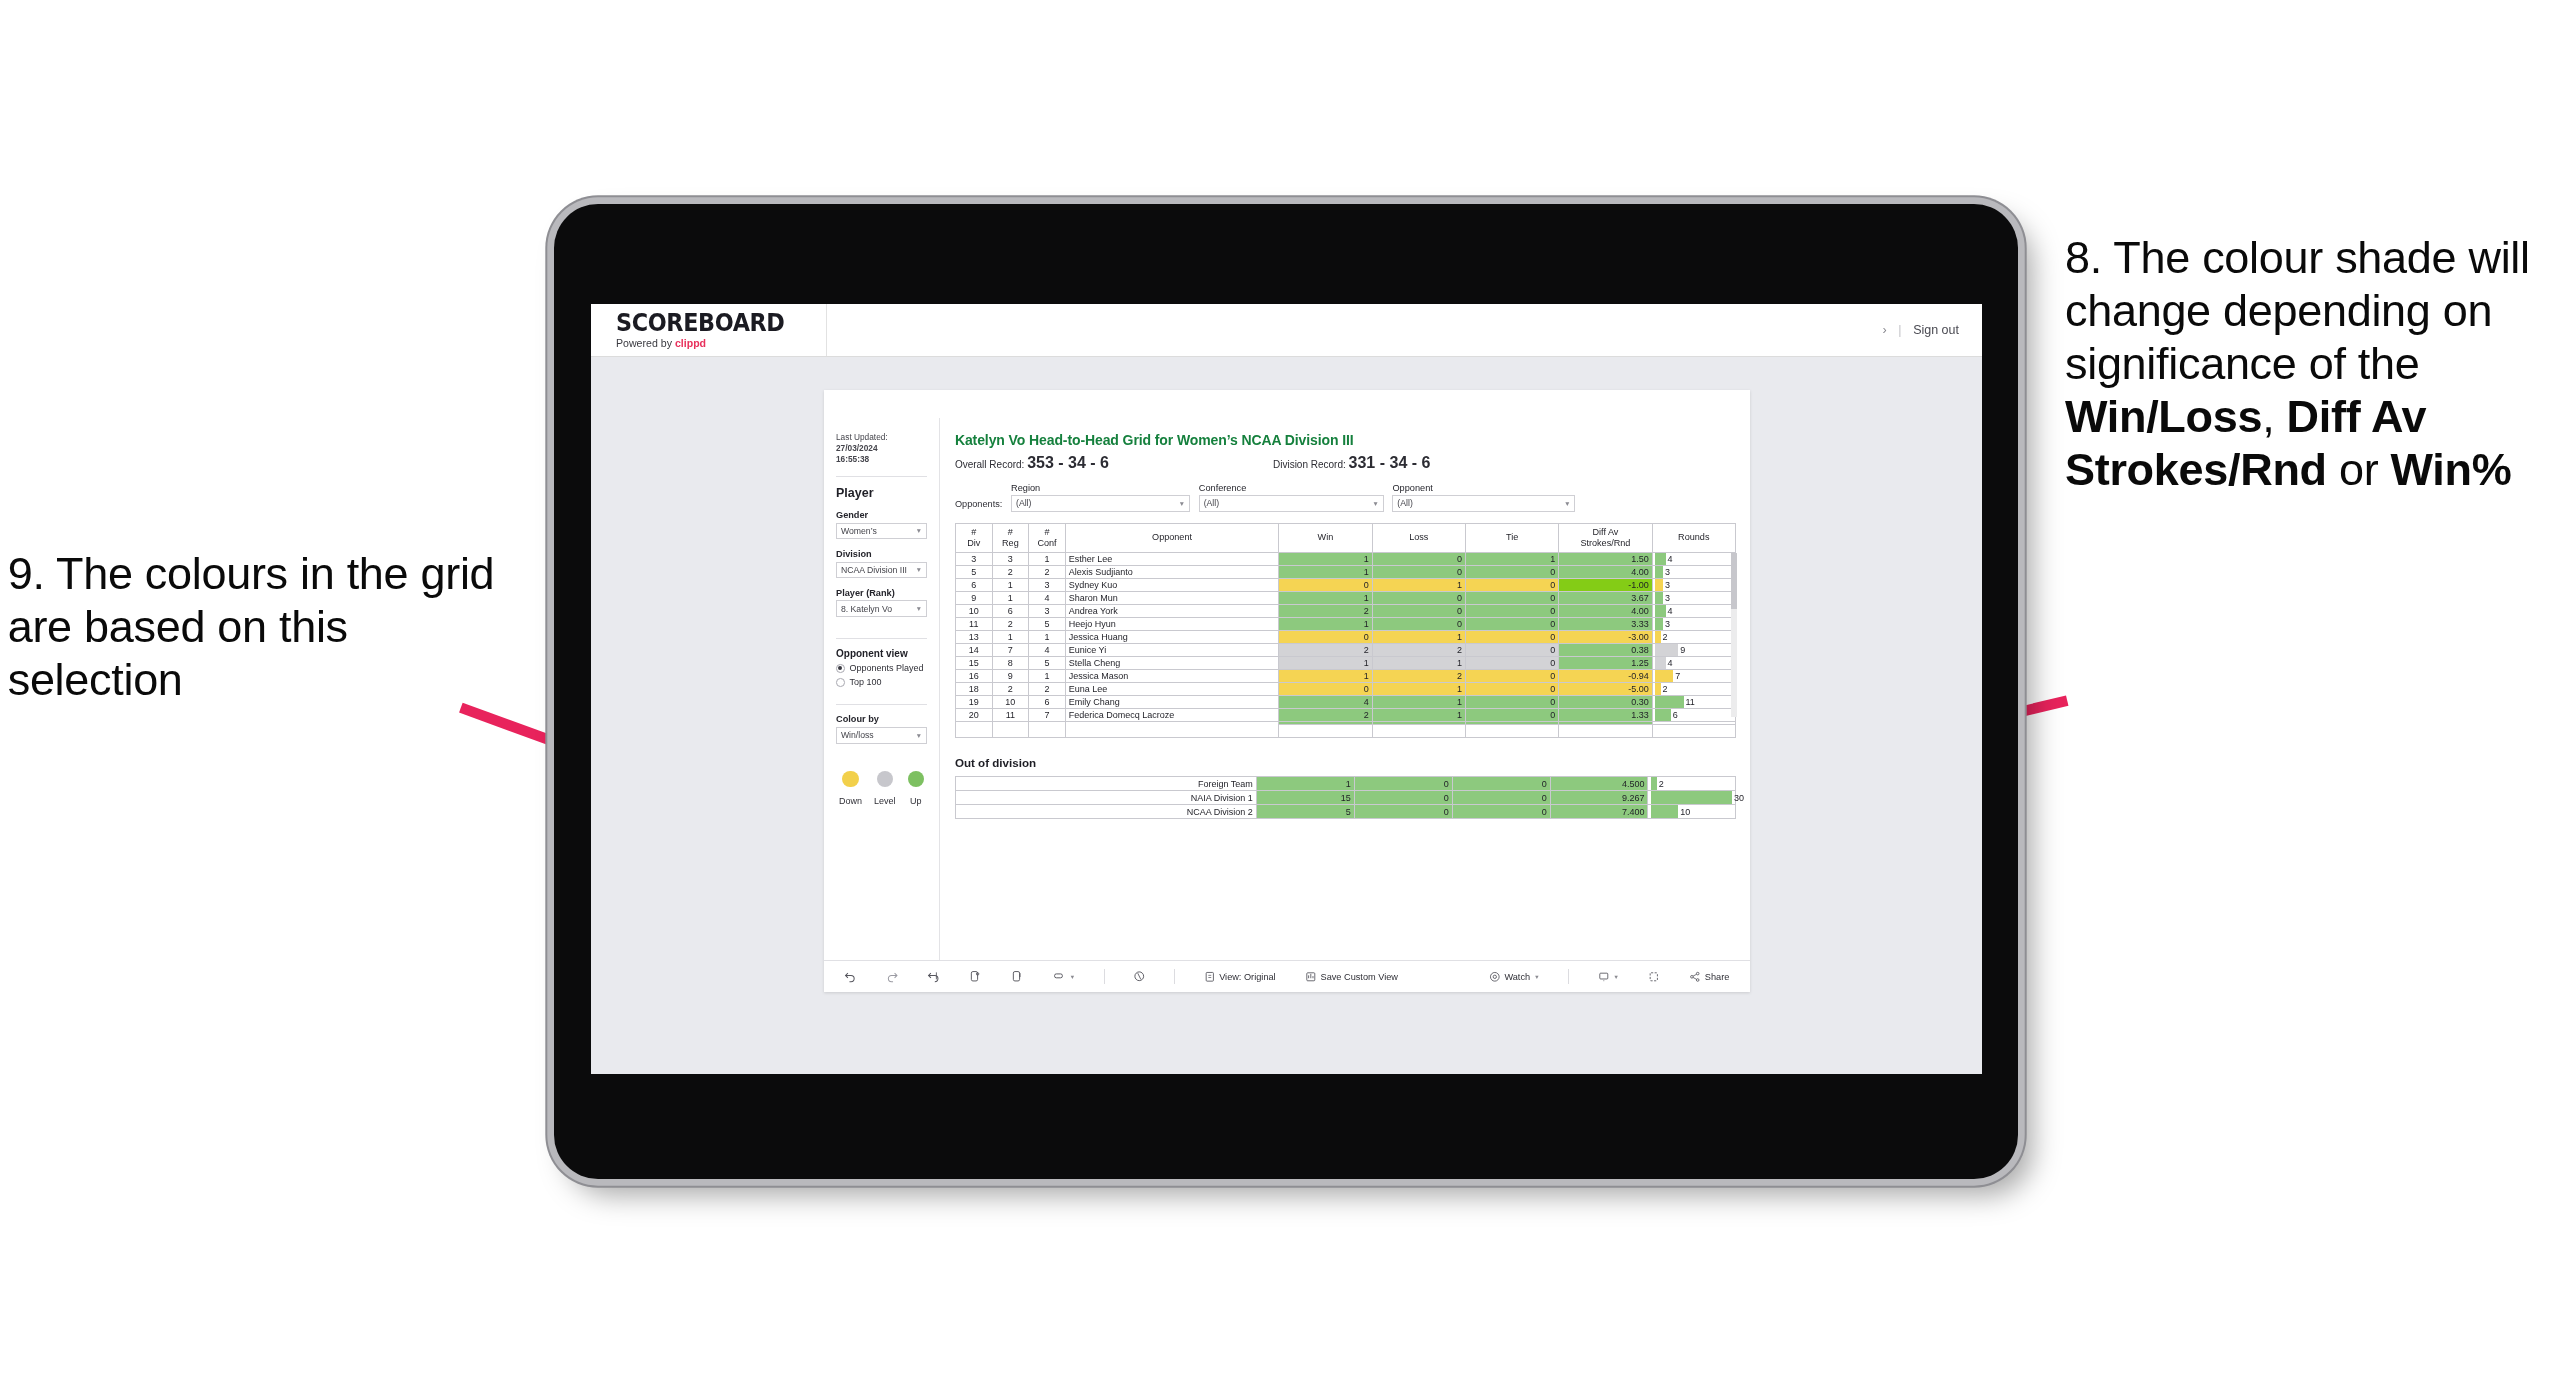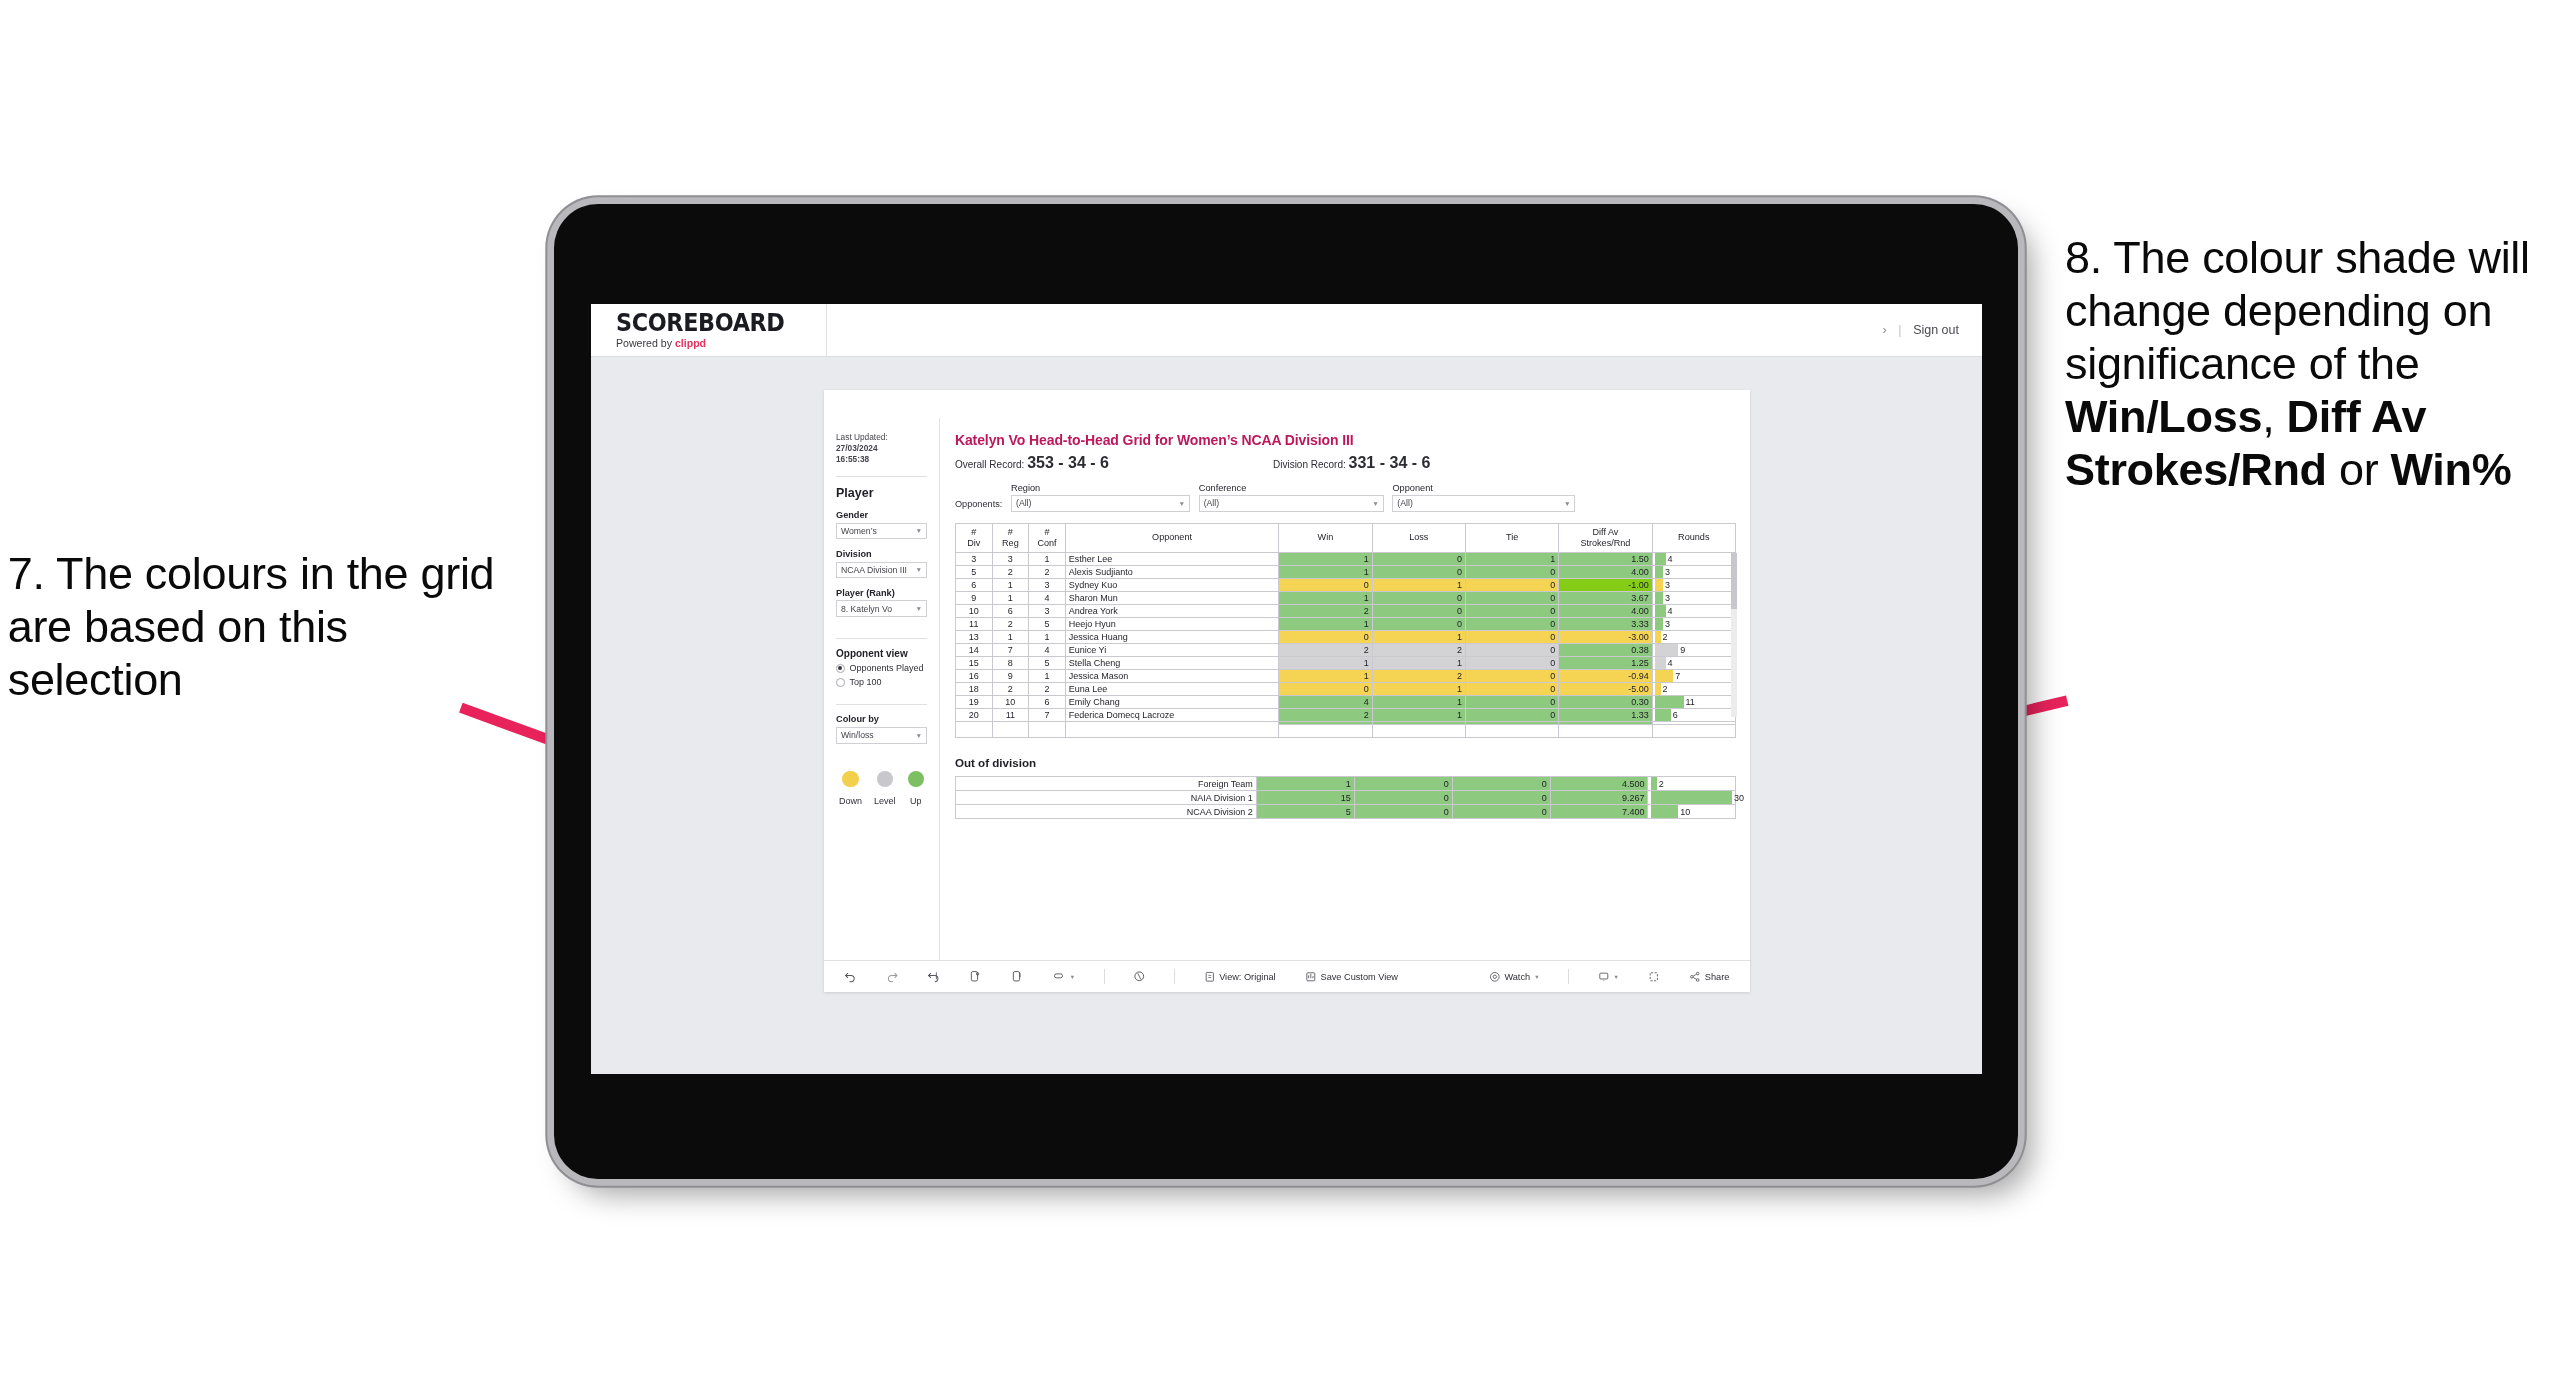--- a/index.html
+++ b/index.html
@@ -142,21 +142,21 @@
     display: flex; align-items: center; justify-content: center; flex: 0 0 auto;
   }
   .radio.on::after { content: ""; width: 3.9px; height: 3.9px; border-radius: 50%; background: #3a3a42; }
   .legend { display: flex; justify-content: space-between; margin-top: 27px; padding: 0 2.9px; }
   .legend .li { display: flex; flex-direction: column; align-items: center; gap: 8.7px; }
   .dot { width: 16.4px; height: 16.4px; border-radius: 50%; }
   .legend .lb { font-size: 9px; color: #2f2f36; }
 
   
   #main { flex: 1; padding: 13.5px 13.5px 0 15.4px; overflow: hidden; }
-  .viz-title { font-size: 14px; font-weight: 700; color: #be185d; letter-spacing: -0.1px; }
+  .viz-title { font-size: 14px; font-weight: 700; color: #15803d; letter-spacing: -0.1px; }
   .records { display: flex; margin-top: 6.7px; font-size: 10px; color: #2c2c33; }
   .records .r2 { margin-left: 164px; }
   .records b { font-weight: 700; font-size: 16px; }
 
   .filters { display: flex; align-items: flex-end; margin-top: 10.6px; gap: 8.7px; }
   .filters .lead { font-size: 9.2px; color: #2f2f36; padding-bottom: 2.9px; }
   .fgroup { display: flex; flex-direction: column; }
   .fgroup .flabel { font-size: 9.2px; color: #25252c; margin-bottom: 1.9px; }
   .fgroup .select { height: 17.3px; }
   .fg1 { width: 179px; } .fg2 { width: 185px; } .fg3 { width: 183px; }
@@ -204,21 +204,21 @@
   .tb .t { font-size: 9.2px; color: #2f2f36; }
   .divider { width: 1px; height: 14.4px; background: #dcdce0; margin: 0 5.8px; }
   .spacer { flex: 1; }
   .ic { display: inline-flex; align-items: center; justify-content: center; }
   svg { display: block; }
 </style>
 </head>
 <body>
 
 <div class="annot" id="annot-left">
-  <span>7. The colours in the grid are based on this selection</span>
+  <span>9. The colours in the grid are based on this selection</span>
 </div>
 
 <svg class="arrow" style="left:453px; top:698px;" width="404" height="173" viewBox="0 0 420 180">
   <defs>
     <marker id="mkL" markerWidth="7" markerHeight="7" refX="3" refY="3.5" orient="auto">
       <path d="M0,0 L7,3.5 L0,7 z" fill="#e8235c"></path>
     </marker>
   </defs>
   <line x1="8" y1="10" x2="370" y2="142" stroke="#e8235c" stroke-width="11" marker-end="url(#mkL)"></line>
 </svg>

